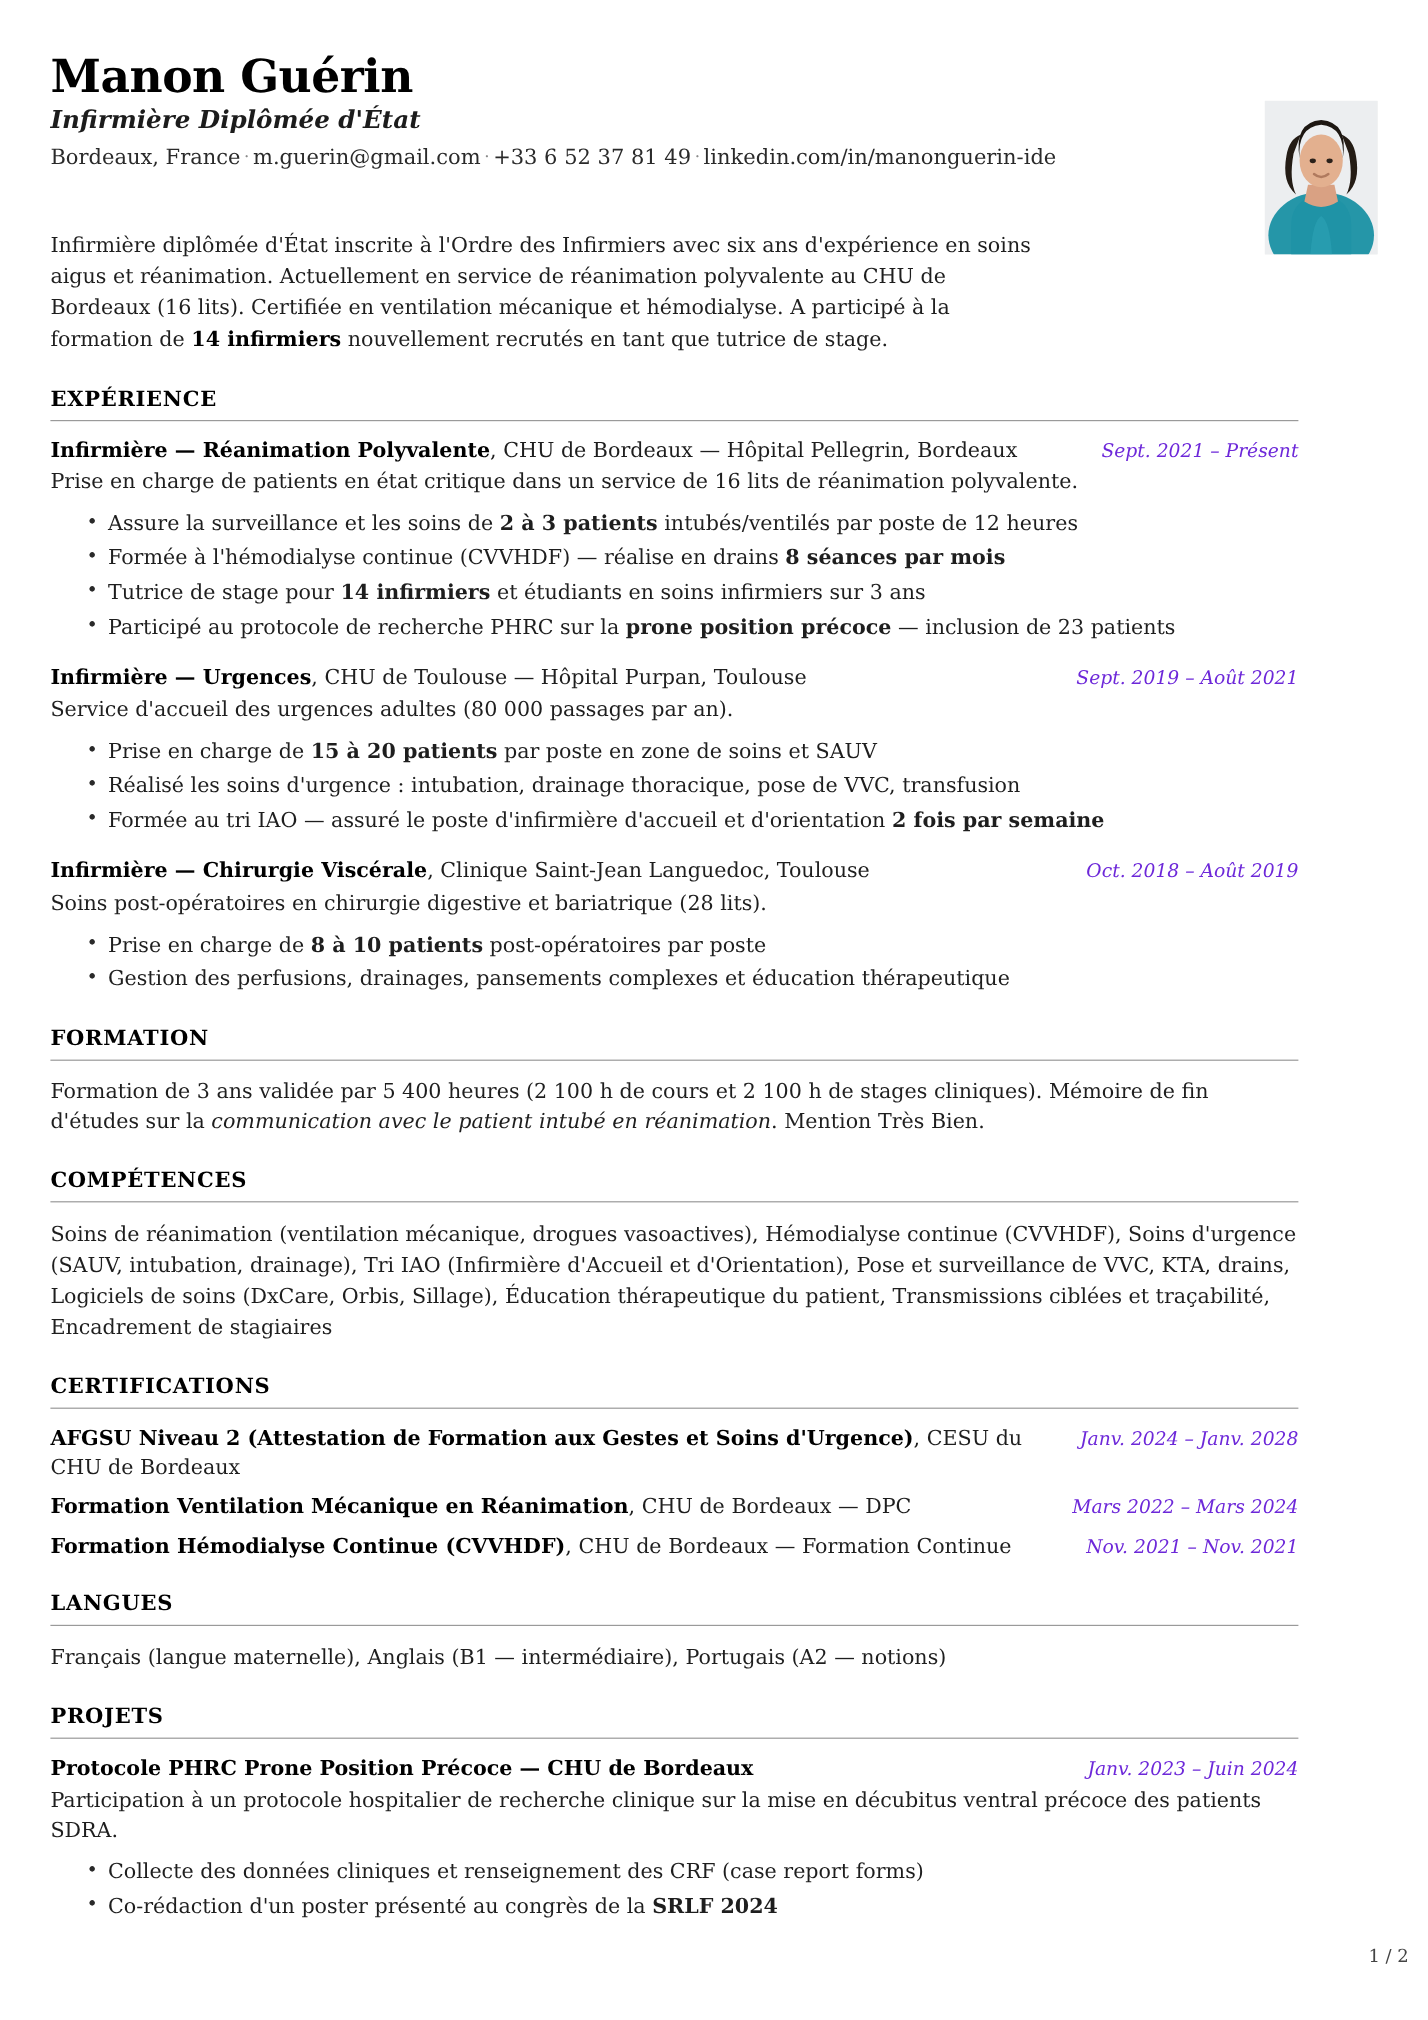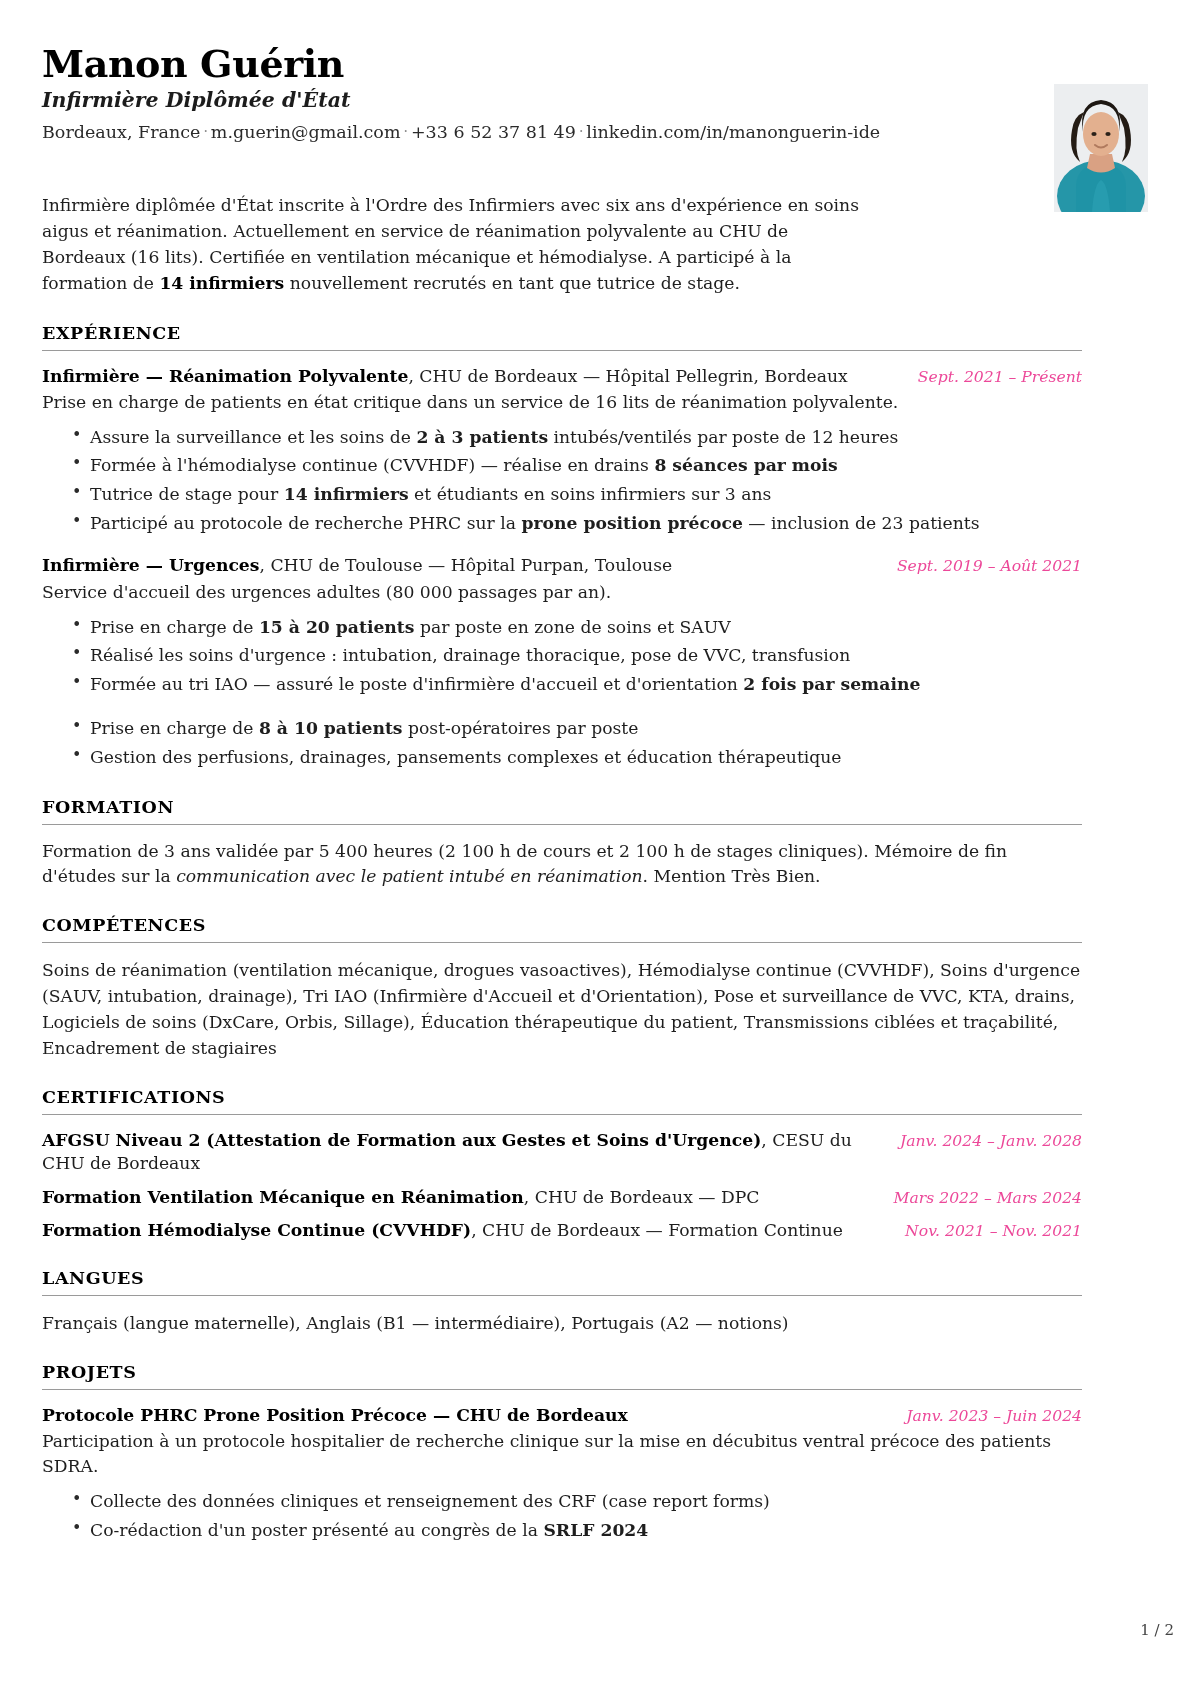--- a/index.html
+++ b/index.html
@@ -101,21 +101,21 @@
     font-size: 17.2px;
     line-height: 1.35;
     color: #1e1e1e;
     flex: 1 1 auto;
   }
   .entry-title .role { font-weight: 700; color: #000; }
   .entry-date {
     font-style: italic;
     font-size: 15.6px;
     white-space: nowrap;
-    color: #ec4899;
+    color: #6d28d9;
     flex: 0 0 auto;
     text-align: right;
   }
   .entry-sub {
     font-size: 17.2px;
     line-height: 1.45;
     margin-top: 2px;
     color: #1e1e1e;
   }
   .entry-sub i { font-style: italic; }
@@ -226,20 +226,25 @@
         </div>
         <div class="entry-sub">Service d'accueil des urgences adultes (80 000 passages par an).</div>
         <ul class="bullets">
           <li><span>Prise en charge de </span><b>15 à 20 patients</b><span> par poste en zone de soins et SAUV</span></li>
           <li><span>Réalisé les soins d'urgence : intubation, drainage thoracique, pose de VVC, transfusion</span><b></b><span></span></li>
           <li><span>Formée au tri IAO — assuré le poste d'infirmière d'accueil et d'orientation </span><b>2 fois par semaine</b><span></span></li>
         </ul>
       </div>
 
       <div class="entry">
+        <div class="entry-head">
+          <div class="entry-title"><span class="role">Infirmière — Chirurgie Viscérale</span><span>, Clinique Saint-Jean Languedoc, Toulouse</span></div>
+          <div class="entry-date">Oct. 2018 – Août 2019</div>
+        </div>
+        <div class="entry-sub">Soins post-opératoires en chirurgie digestive et bariatrique (28 lits).</div>
         <ul class="bullets">
           <li><span>Prise en charge de </span><b>8 à 10 patients</b><span> post-opératoires par poste</span></li>
           <li><span>Gestion des perfusions, drainages, pansements complexes et éducation thérapeutique</span><b></b><span></span></li>
         </ul>
       </div>
     </div>
 
     <div class="section">
       <div class="section-title">FORMATION</div>
       <div class="rule"></div>

